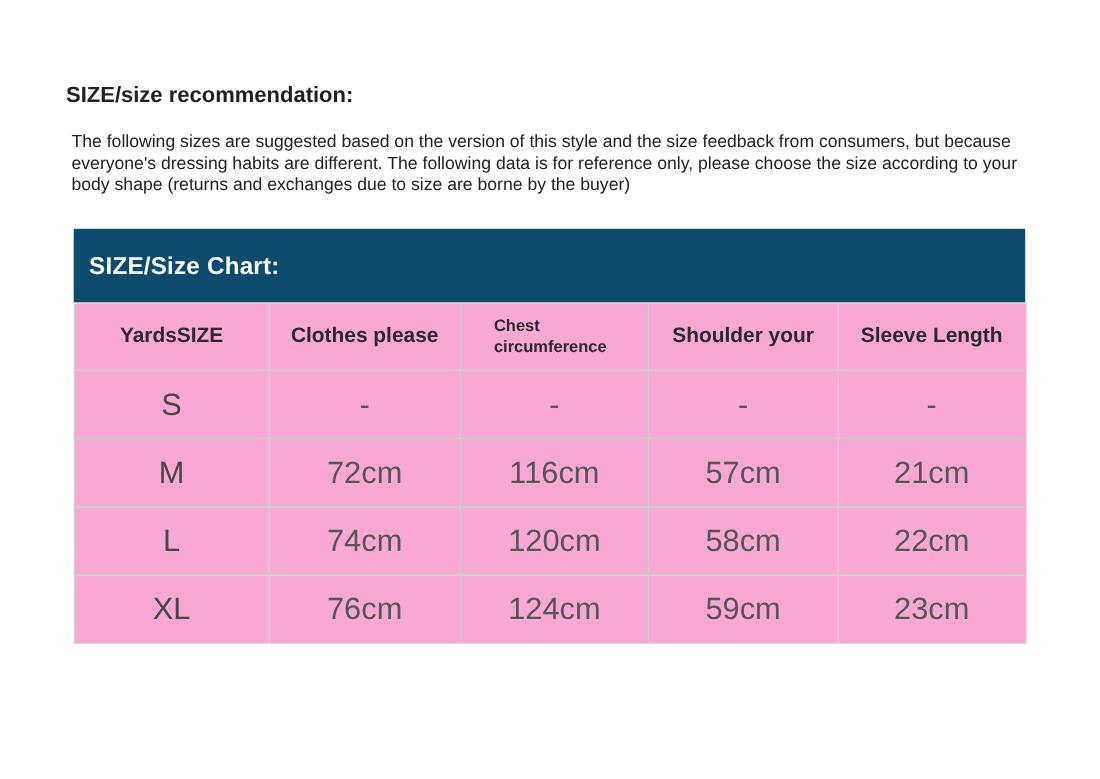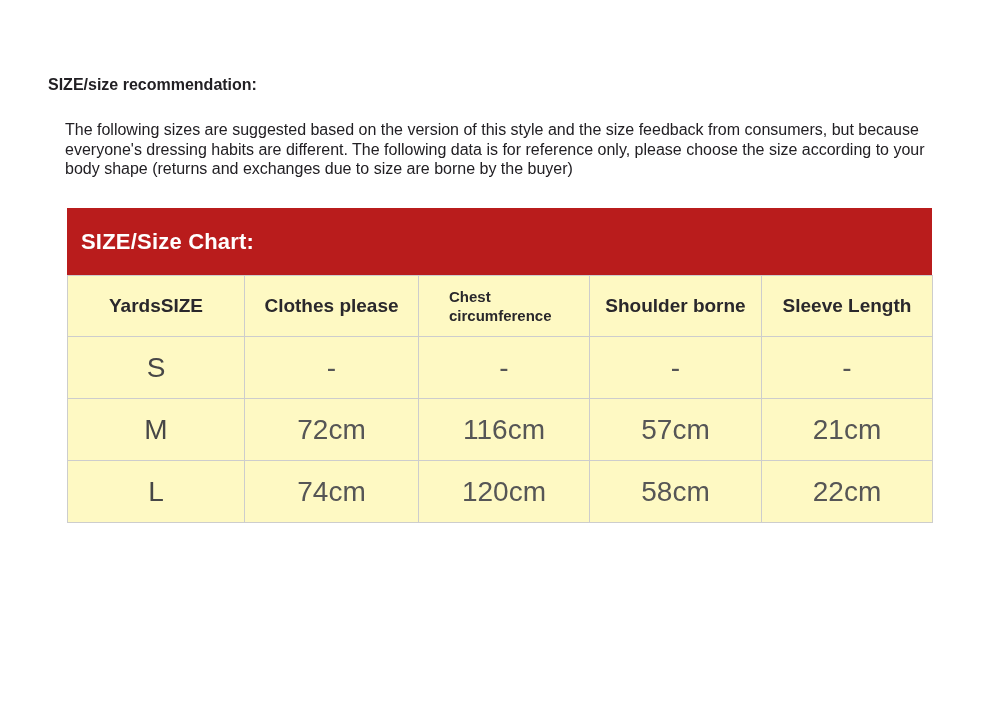--- a/index.html
+++ b/index.html
@@ -10,44 +10,44 @@
   }
   .page {
     position: relative;
     width: 1000px;
     height: 708px;
     background: #ffffff;
     overflow: hidden;
   }
   .rec-title {
     position: absolute;
-    left: 48px;
+    left: 60px;
     top: 76px;
-    font-size: 16px;
+    font-size: 20px;
     font-weight: bold;
     color: #222024;
     white-space: nowrap;
   }
   .rec-body {
     position: absolute;
     left: 65px;
     top: 120px;
     width: 872px;
     font-size: 16px;
     font-weight: normal;
     line-height: 19.5px;
     color: #222024;
   }
   .chart-bar {
     position: absolute;
     left: 67px;
     top: 208px;
     width: 865px;
     height: 67px;
-    background: #b91c1c;
+    background: #0c4a6e;
     box-sizing: border-box;
     display: flex;
     align-items: center;
     padding-left: 14px;
   }
   .chart-bar .bar-title {
     color: #ffffff;
     font-size: 22px;
     font-weight: bold;
     letter-spacing: 0.2px;
@@ -59,21 +59,21 @@
     width: 865px;
     border-collapse: collapse;
     table-layout: fixed;
   }
   table.size-table th,
   table.size-table td {
     border: 1px solid #cdcdcd;
     text-align: center;
     vertical-align: middle;
     padding: 0;
-    background: #fef9c3;
+    background: #f9a8d4;
   }
   table.size-table thead th {
     height: 60px;
     font-size: 19px;
     font-weight: bold;
     color: #2a282c;
   }
   table.size-table thead th.chest {
     text-align: left;
     padding-left: 30px;
@@ -117,21 +117,21 @@
       <col style="width:172px">
       <col style="width:171px">
     </colgroup>
     <thead>
       <tr>
         <th>YardsSIZE</th>
         <th>Clothes please</th>
         <th class="chest">
           <span class="wrap">Chest circumference</span>
         </th>
-        <th>Shoulder borne</th>
+        <th>Shoulder your</th>
         <th>Sleeve Length</th>
       </tr>
     </thead>
     <tbody>
       <tr>
         <td class="size-cell">S</td>
         <td>-</td>
         <td>-</td>
         <td>-</td>
         <td>-</td>
@@ -143,16 +143,23 @@
         <td>57cm</td>
         <td>21cm</td>
       </tr>
       <tr>
         <td class="size-cell">L</td>
         <td>74cm</td>
         <td>120cm</td>
         <td>58cm</td>
         <td>22cm</td>
       </tr>
+      <tr>
+        <td class="size-cell">XL</td>
+        <td>76cm</td>
+        <td>124cm</td>
+        <td>59cm</td>
+        <td>23cm</td>
+      </tr>
     </tbody>
   </table>
 
 </div>
 
 </body></html>

